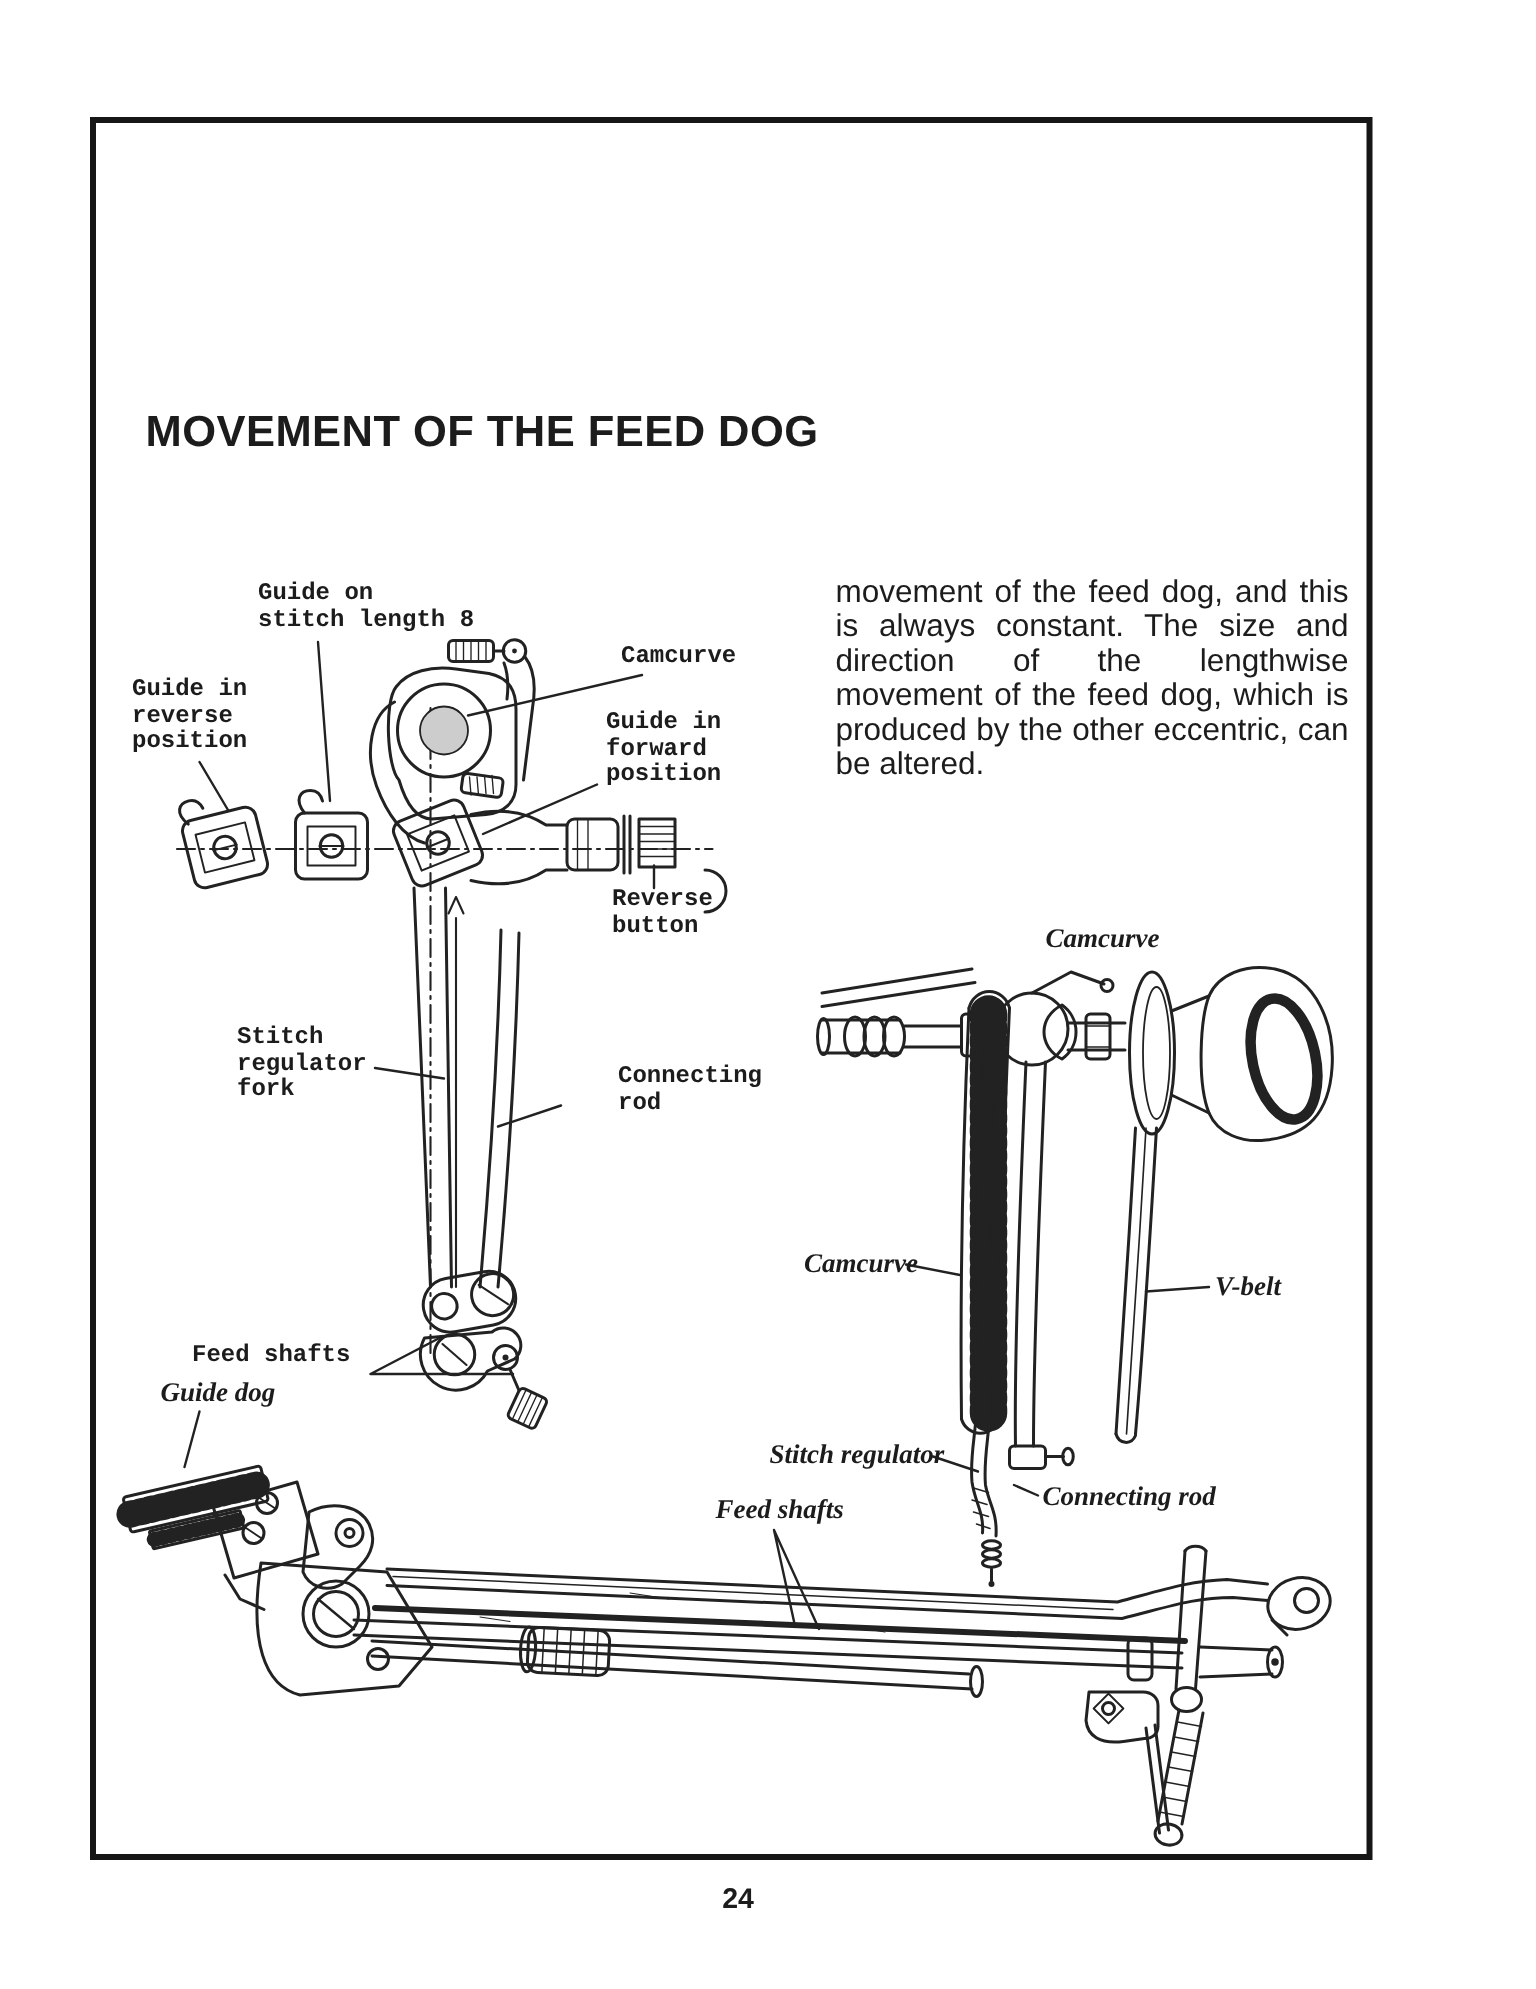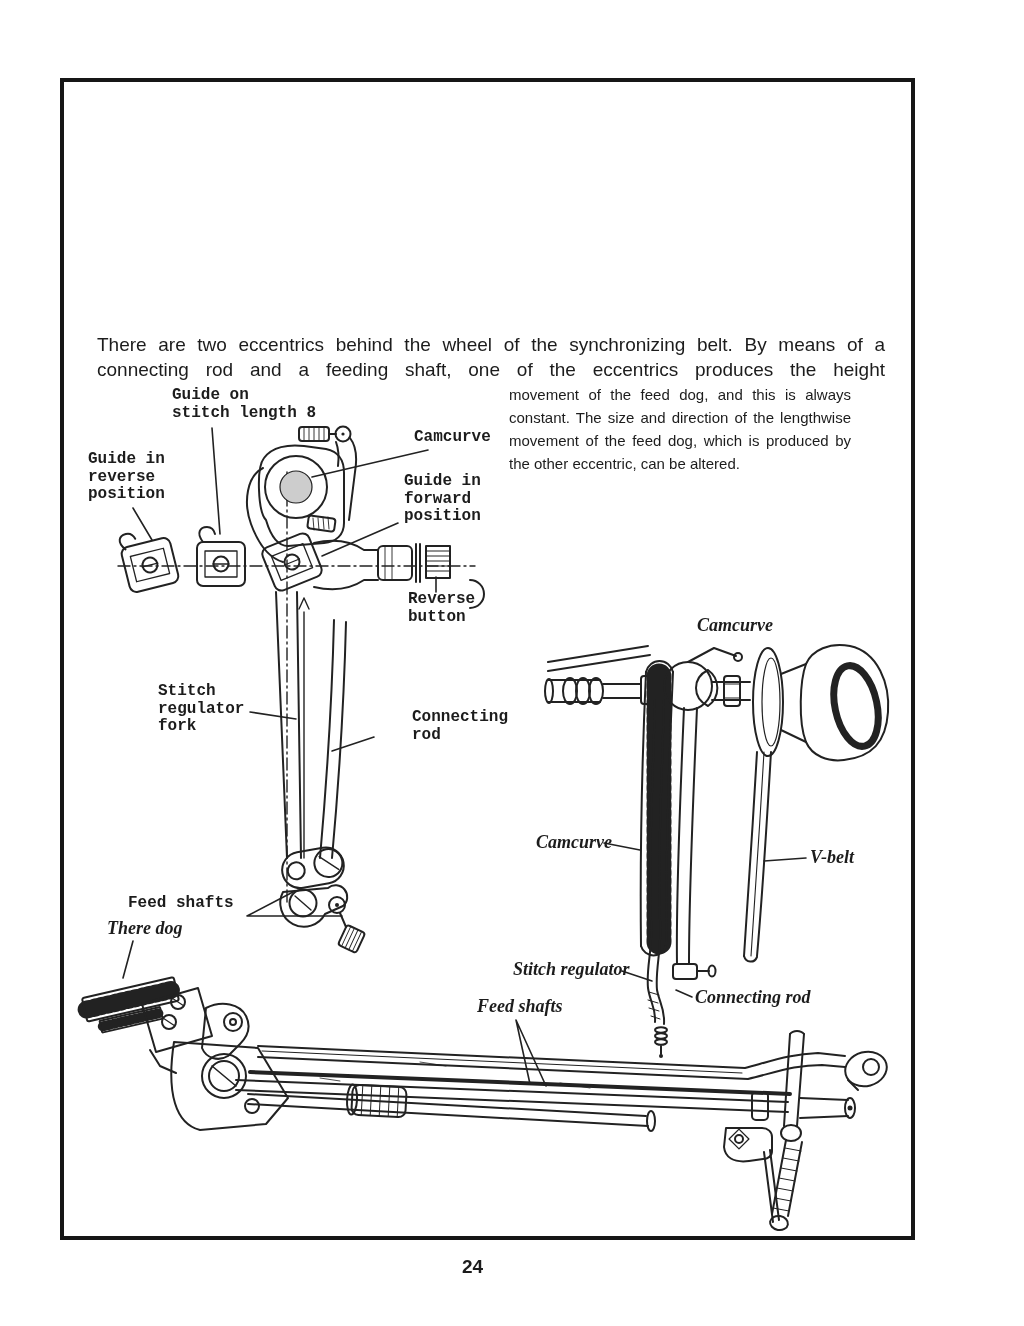--- a/index.html
+++ b/index.html
@@ -3,25 +3,25 @@
 <meta charset="utf-8">
 <style>
   html,body{margin:0;padding:0;background:#e9e9e9;}
   .page{position:relative;width:1024px;height:1326px;background:#ffffff;overflow:hidden;
         font-family:"Liberation Sans",sans-serif;color:#1c1c1c;}
   .frame{position:absolute;left:60px;top:78px;width:847px;height:1154px;border:4px solid #161616;}
   .title{position:absolute;left:97px;top:272px;margin:0;font-size:29px;font-weight:800;
          letter-spacing:.3px;font-family:"Liberation Sans",sans-serif;}
   .para{position:absolute;margin:0;font-size:19px;line-height:24.5px;text-align:justify;}
   .para-top{left:97px;top:333px;width:788px;text-align-last:justify;}
-  .para-right{left:509px;top:383px;width:342px;font-size:15px;line-height:23px;}
+  .para-right{left:557px;top:383px;width:342px;font-size:21px;line-height:23px;}
   .lbl{position:absolute;white-space:pre-line;}
   .lbl-mono{font-family:"Liberation Mono",monospace;font-weight:700;font-size:16px;line-height:17.5px;}
   .lbl-it{font-family:"Liberation Serif",serif;font-style:italic;font-weight:700;font-size:18px;line-height:19px;}
-  .pageno{position:absolute;left:462px;top:1256px;width:60px;text-align:left;
+  .pageno{position:absolute;left:462px;top:1256px;width:60px;text-align:center;
           font-size:19px;font-weight:700;}
   svg.art{position:absolute;left:0;top:0;}
   
   .p-guide-on{left:172px;top:387px;}
   .p-camcurve1{left:414px;top:429px;}
   .p-guide-rev{left:88px;top:451px;}
   .p-guide-fwd{left:404px;top:473px;}
   .p-rev-btn{left:408px;top:591px;}
   .p-fork{left:158px;top:683px;}
   .p-conrod1{left:377px;top:709px;margin-left:35px;}
@@ -33,21 +33,21 @@
   .p-stitchreg2{left:513px;top:960px;}
   .p-feedshafts2{left:477px;top:997px;}
   .p-conrod2{left:695px;top:988px;}
 </style>
 </head>
 <body>
 
 <div class="page">
   <div class="frame"></div>
 
-  <p class="para para-top">There are two eccentrics behind the wheel of the synchronizing belt. By means of a connecting rod and a feeding shaft, one of the eccentrics produces the height</p>
+  <h1 class="title">MOVEMENT OF THE FEED DOG</h1>
   <p class="para para-right">movement of the feed dog, and this is always constant. The size and direction of the lengthwise movement of the feed dog, which is produced by the other eccentric, can be altered.</p>
 
   <svg class="art" width="1024" height="1326" viewBox="0 0 1024 1326">
     <g stroke="#222" fill="none" stroke-width="2" stroke-linecap="round" stroke-linejoin="round">
 
       <g>
         <path d="M118 566 H475" stroke-dasharray="12 4 2 4" stroke-width="1.4"></path>
         <path d="M287 472 V905" stroke-dasharray="12 4 2 4" stroke-width="1.4"></path>
 
         <g transform="rotate(-14,150,565)">
@@ -268,21 +268,21 @@
 forward
 position</div>
   <div class="lbl lbl-mono p-rev-btn">Reverse
 button</div>
   <div class="lbl lbl-mono p-fork">Stitch
 regulator
 fork</div>
   <div class="lbl lbl-mono p-conrod1">Connecting
 rod</div>
   <div class="lbl lbl-mono p-feedshafts1">Feed shafts</div>
-  <div class="lbl lbl-it  p-feeddog">There dog</div>
+  <div class="lbl lbl-it  p-feeddog">Guide dog</div>
 
   <div class="lbl lbl-it p-camcurve2">Camcurve</div>
   <div class="lbl lbl-it p-chainbelt">Camcurve</div>
   <div class="lbl lbl-it p-vbelt">V-belt</div>
   <div class="lbl lbl-it p-stitchreg2">Stitch regulator</div>
   <div class="lbl lbl-it p-feedshafts2">Feed shafts</div>
   <div class="lbl lbl-it p-conrod2">Connecting rod</div>
 
   <div class="pageno">24</div>
 </div>

